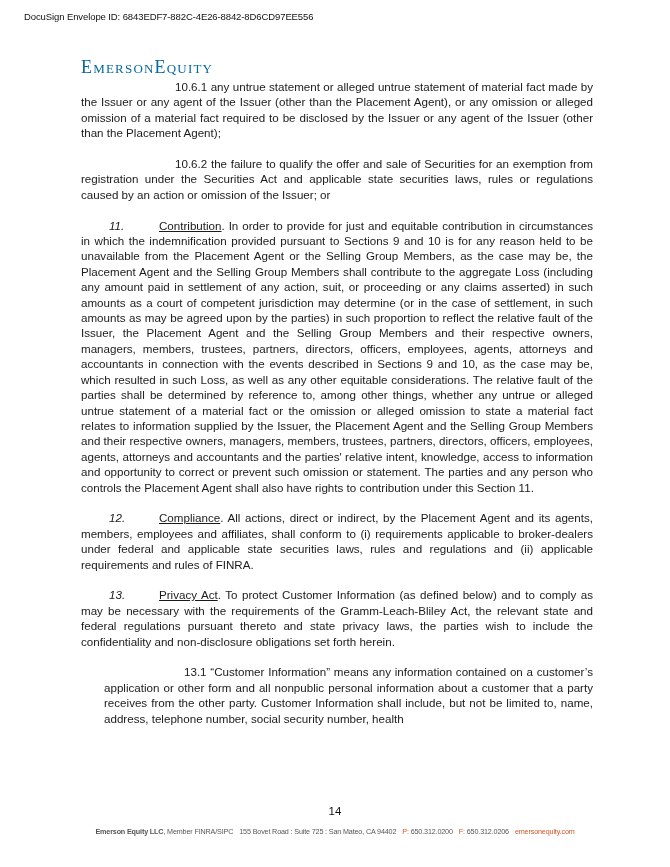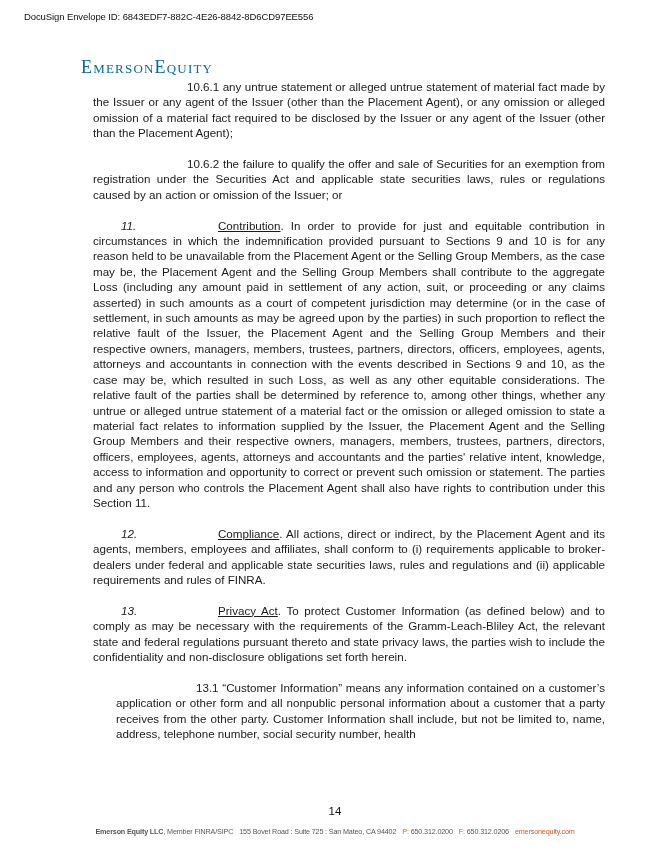--- a/index.html
+++ b/index.html
@@ -10,30 +10,30 @@
       letter-spacing: -0.1px;
     }
     .logo {
       position: absolute; left: 81px; top: 26px;
       font-family: "Liberation Serif", serif; font-size: 18px;
       color: #0369a1; letter-spacing: 1.2px; font-variant: small-caps;
       line-height: 1;
       margin-top: 32px;
     }
     .body {
-      position: absolute; left: 93px; top: 79px; width: 512px;
+      position: absolute; left: 81px; top: 79px; width: 512px;
       font-family: "Liberation Sans", sans-serif; font-size: 11.6px; line-height: 15.4px;
       color: #1a1a1a;
     }
     .para { text-align: justify; margin: 0 0 15.4px 0; }
     .indent2 { text-indent: 94px; }
     .indent1 { text-indent: 28px; }
     .indent13 { text-indent: 80px; margin-left: 23px; }
     .sec-num { display: inline-block; width: 50px; text-indent: 0; font-style: italic; }
-    .sec-title { text-decoration: underline; margin-left: 47px; }
+    .sec-title { text-decoration: underline; }
     .page-num {
       position: absolute; left: 0; width: 670px; top: 805px; text-align: center;
       font-family: "Liberation Sans", sans-serif; font-size: 11.5px; color: #111;
     }
     .footer {
       position: absolute; left: 0; width: 670px; top: 827px; text-align: center;
       font-family: "Liberation Sans", sans-serif; font-size: 7.2px; color: #555;
       letter-spacing: -0.15px; white-space: nowrap;
     }
     .footer .co { font-weight: bold; color: #555; }

